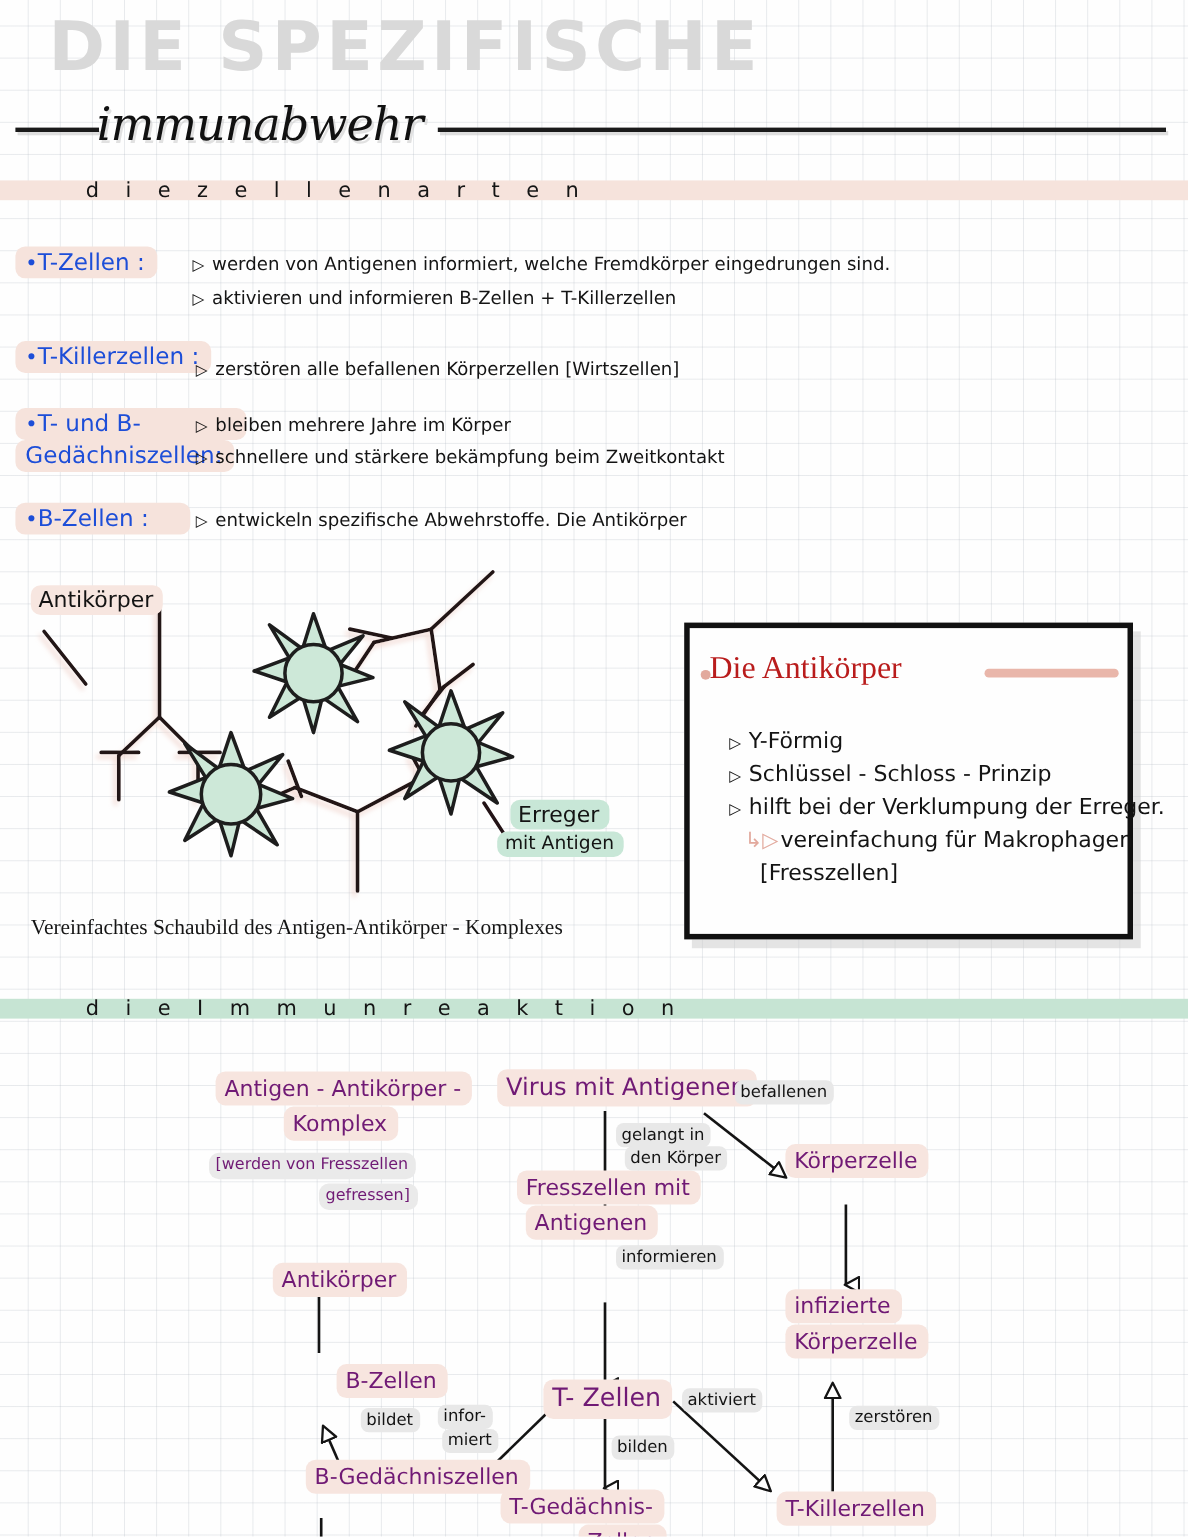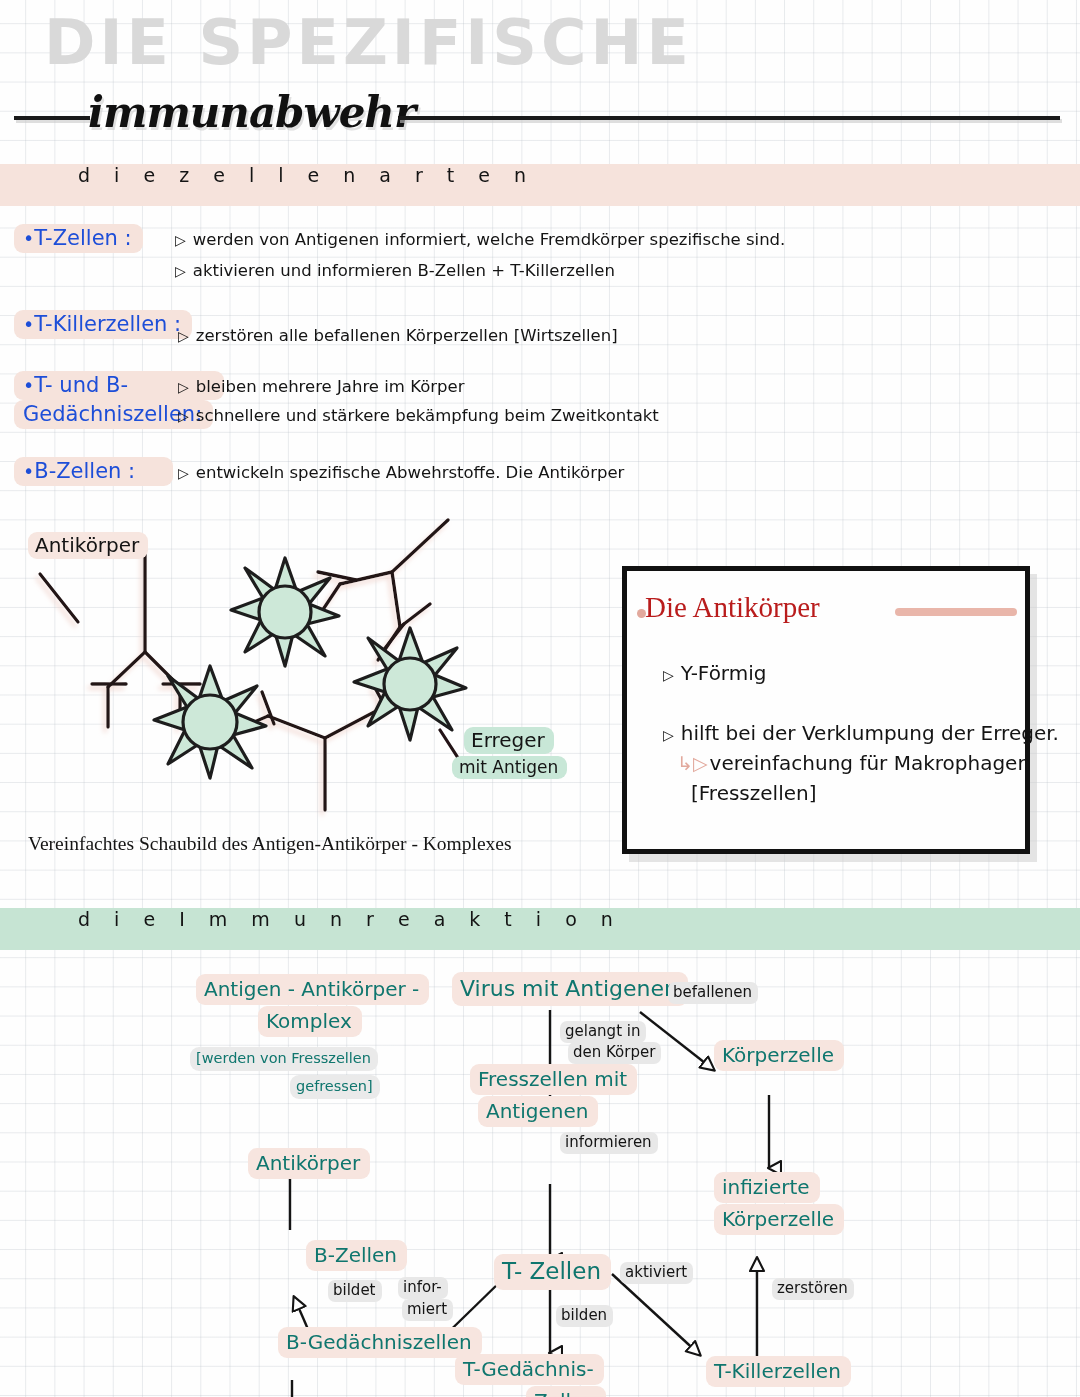--- a/index.html
+++ b/index.html
@@ -33,21 +33,21 @@
     font-size: 62px;
     letter-spacing: 4px;
     color: #d9d9d9;
     white-space: nowrap;
     user-select: none;
   }
   .title-script {
     left: 88px; top: 88px;
     font-family: "DejaVu Serif", serif;
     font-style: italic;
-    font-weight: 700;
+    font-weight: 400;
     font-size: 42px;
     color: #111;
     letter-spacing: -1px;
     white-space: nowrap;
     text-shadow: 2px 3px 0 rgba(200,200,200,0.55);
   }
   .title-rule-left {
     left: 14px; top: 116px;
     width: 76px; height: 4px;
     background: #1a1a1a;
@@ -55,22 +55,22 @@
   }
   .title-rule-right {
     left: 398px; top: 116px;
     width: 662px; height: 4px;
     background: #1a1a1a;
     box-shadow: 2px 3px 0 rgba(200,200,200,0.6);
   }
 
   
   .band {
-    left: 0; width: 1080px; height: 42px;
-    display: flex; align-items: flex-start;
+    left: 0; width: 1080px; height: 18px;
+    display: flex; align-items: center;
   }
   .band-pink { background: #f6e3dc; top: 164px; }
   .band-green { background: #c6e4d3; top: 908px; }
   .band-label {
     margin-left: 78px;
     font-family: "DejaVu Sans", sans-serif;
     font-size: 19px;
     letter-spacing: 9px;
     color: #141414;
     white-space: nowrap;
@@ -171,21 +171,21 @@
     margin-right: 2px;
   }
 
   
   #flow { left: 0; top: 960px; width: 1080px; height: 437px; }
   .node {
     position: absolute;
     font-family: "DejaVu Sans", sans-serif;
     font-size: 20px;
     line-height: 1.42;
-    color: #0f766e;
+    color: #701a75;
     white-space: nowrap;
   }
   .node span.hl {
     background: #f7e5df;
     border-radius: 9px;
     padding: 1px 10px 2px 8px;
     display: inline-block;
   }
   .node.small span.hl {
     font-size: 14.5px;
@@ -221,21 +221,21 @@
   <div class="abs title-rule-right"></div>
 
   <div class="abs band band-pink">
     <div class="band-label">d i e   z e l l e n a r t e n</div>
   </div>
 
   <div class="abs" style="left:14px; top:224px;">
     <span class="term dotted">T-Zellen :</span>
   </div>
   <div class="abs defline" style="left:175px; top:230px;">
-    <span class="tri"></span><span>werden von Antigenen informiert, welche Fremdkörper spezifische sind.</span>
+    <span class="tri"></span><span>werden von Antigenen informiert, welche Fremdkörper eingedrungen sind.</span>
   </div>
   <div class="abs defline" style="left:175px; top:261px;">
     <span class="tri"></span><span>aktivieren und informieren B-Zellen + T-Killerzellen</span>
   </div>
 
   <div class="abs" style="left:14px; top:310px;">
     <span class="term dotted">T-Killerzellen :</span>
   </div>
   <div class="abs defline" style="left:178px; top:326px;">
     <span class="tri"></span><span>zerstören alle befallenen Körperzellen [Wirtszellen]</span>
@@ -328,20 +328,23 @@
 
   <div class="abs caption">Vereinfachtes Schaubild des Antigen-Antikörper - Komplexes</div>
 
   <div class="abs" id="akbox">
     <div class="akbox-title-dot"></div>
     <div class="akbox-title">Die Antikörper</div>
     <div class="akbox-title-rule"></div>
 
     <div class="akbox-item" style="left:36px; top:90px;">
       <span class="tri"></span><span>Y-Förmig</span>
+    </div>
+    <div class="akbox-item" style="left:36px; top:120px;">
+      <span class="tri"></span><span>Schlüssel - Schloss - Prinzip</span>
     </div>
     <div class="akbox-item" style="left:36px; top:150px;">
       <span class="tri"></span><span>hilft bei der Verklumpung der Erreger.</span>
     </div>
     <div class="akbox-item" style="left:50px; top:180px;">
       <span class="subarrow">↳▷</span><span>vereinfachung für  Makrophagen</span>
     </div>
     <div class="akbox-item" style="left:64px; top:210px;">[Fresszellen]</div>
   </div>
 

